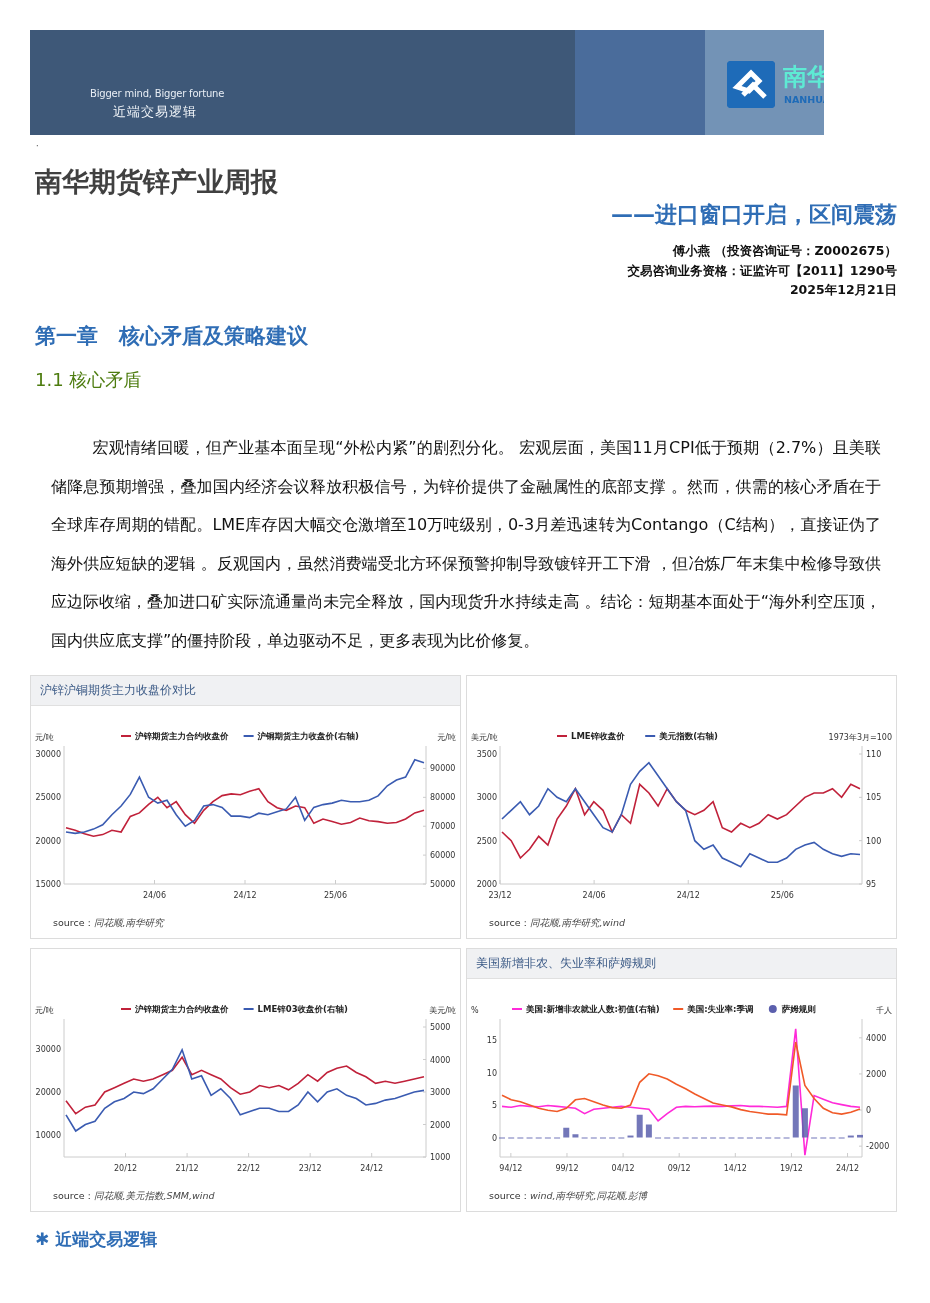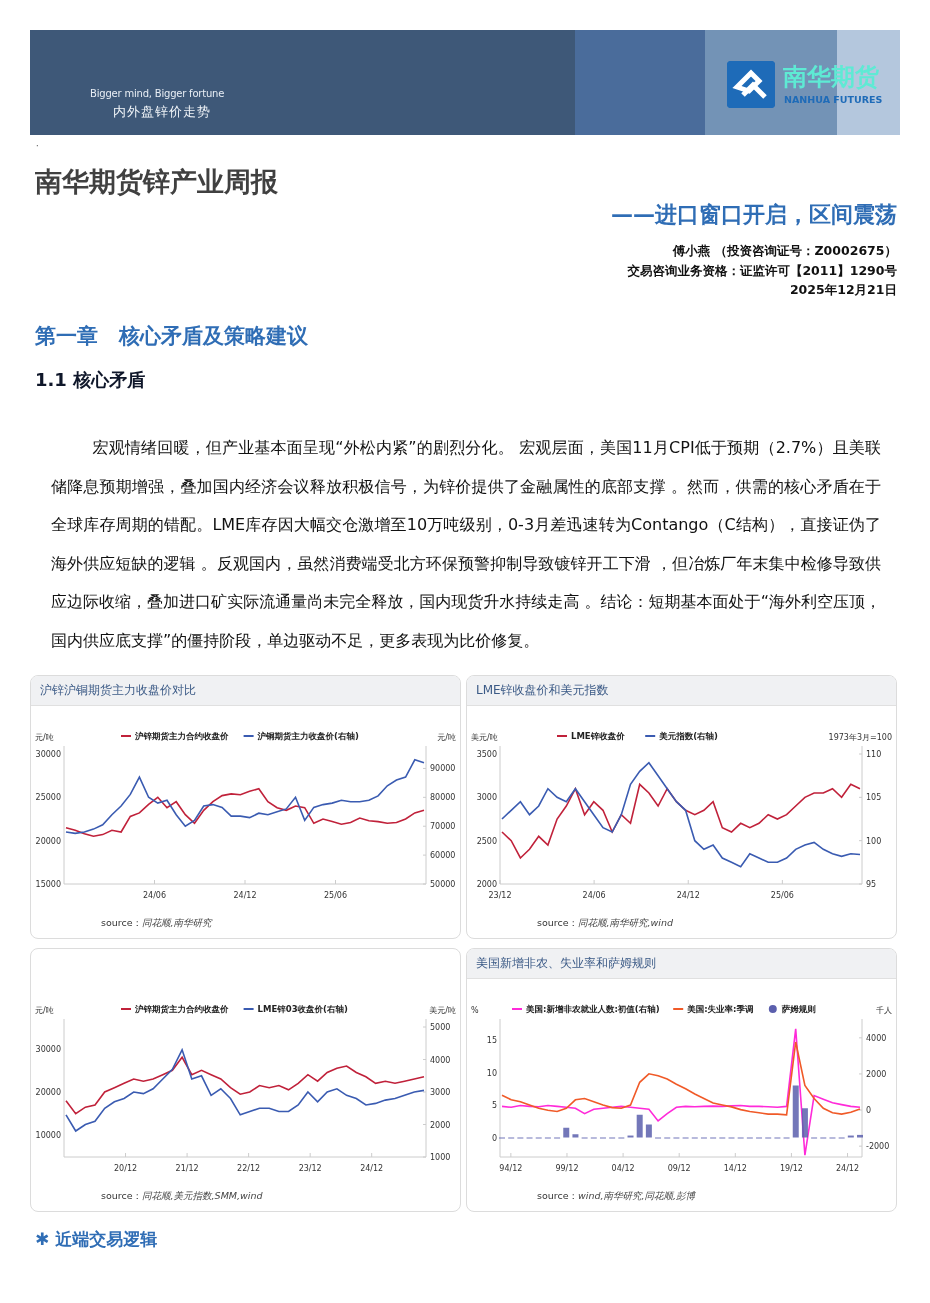--- a/index.html
+++ b/index.html
@@ -1,50 +1,50 @@
 <!DOCTYPE html>
 <html><head>
 <meta charset="utf-8">
 <style>
   html,body{margin:0;padding:0;background:#ffffff;}
   body{width:930px;height:1303px;position:relative;overflow:hidden;font-family:"DejaVu Sans","Liberation Sans",sans-serif;color:#222;}
-  .banner{position:absolute;left:30px;top:30px;width:870px;height:105px;background:#3e5878;overflow:hidden;}
+  .banner{position:absolute;left:30px;top:30px;width:794px;height:105px;background:#3e5878;overflow:hidden;}
   .banner .b1{position:absolute;left:545px;top:0;width:130px;height:105px;background:#4a6c9b;}
   .banner .b2{position:absolute;left:675px;top:0;width:132px;height:105px;background:#7393b6;}
   .banner .b3{position:absolute;left:807px;top:0;width:63px;height:105px;background:#b4c7dd;}
   .slogan-en{position:absolute;left:60px;top:58px;color:#e8eef5;font-size:10px;letter-spacing:-0.2px;}
   .slogan-cn{position:absolute;left:83px;top:73px;color:#f1f5f9;font-size:13px;letter-spacing:1px;}
   .logo{position:absolute;left:697px;top:31px;width:175px;height:50px;}
   .logo-mark{position:absolute;left:0;top:0;width:48px;height:47px;background:#1e6bb8;border-radius:4px;}
   .logo-cn{position:absolute;left:56px;top:0;font-size:24px;font-weight:bold;color:#5eead4;letter-spacing:0px;}
   .logo-en{position:absolute;left:57px;top:33px;font-size:9.5px;font-weight:bold;color:#1e6bb8;text-align:right;}
   .dot{position:absolute;left:36px;top:142px;font-size:8px;color:#444;}
   .title{position:absolute;left:35px;top:164px;font-size:27px;font-weight:bold;color:#404040;letter-spacing:0px;}
   .subtitle{position:absolute;right:33px;top:200px;font-size:22px;font-weight:bold;color:#2f6db5;}
   .meta{position:absolute;right:33px;font-size:12.5px;font-weight:bold;color:#111;text-align:left;}
   .h1{position:absolute;left:35px;top:322px;font-size:21px;font-weight:bold;color:#2f6db5;}
-  .h2{position:absolute;left:35px;top:368px;font-size:18px;font-weight:bold;color:#0f172a;}
+  .h2{position:absolute;left:35px;top:368px;font-size:18px;font-weight:normal;color:#4d7c0f;}
   .para{position:absolute;left:35px;top:413px;width:862px;font-size:16px;line-height:38.5px;color:#111;text-align:justify;}
   .para p{margin:16px;text-indent:2.6em;}
-  .panel{position:absolute;width:429px;height:262px;border:1px solid #dcdcdc;border-radius:8px;background:#fff;overflow:hidden;}
+  .panel{position:absolute;width:429px;height:262px;border:1px solid #dcdcdc;border-radius:0;background:#fff;overflow:hidden;}
   .panel-head{height:29px;background:#f0f1f3;border-bottom:1px solid #e0e0e0;font-size:12px;color:#3b5a86;line-height:29px;padding-left:9px;}
   .panel svg{position:absolute;left:0;top:30px;}
-  .src{position:absolute;left:22px;bottom:8px;font-size:9.5px;color:#333;margin-left:48px;}
+  .src{position:absolute;left:22px;bottom:8px;font-size:9.5px;color:#333;}
   .src i{font-style:italic;color:#444;}
   .h3{position:absolute;left:35px;top:1228px;font-size:17px;font-weight:bold;color:#2f6db5;}
 </style>
 </head>
 <body>
 
 <div class="banner">
   <div class="b1"></div>
   <div class="b2"></div>
   <div class="b3"></div>
   <div class="slogan-en">Bigger mind, Bigger fortune</div>
-  <div class="slogan-cn">内外盘锌价走势</div>
+  <div class="slogan-cn">近端交易逻辑</div>
   <div class="logo">
     <div class="logo-mark">
       <svg width="48" height="47" viewBox="0 0 48 47">
         <rect x="0" y="0" width="48" height="47" rx="4" fill="#1e6bb8"></rect>
         <path d="M10 26 L24 12 L32 20 L22 30 Z" fill="none" stroke="#fff" stroke-width="5"></path>
         <path d="M16 34 L26 24 L38 36" fill="none" stroke="#fff" stroke-width="5"></path>
       </svg>
     </div>
     <div class="logo-cn">南华期货</div>
     <div class="logo-en">NANHUA FUTURES</div>
@@ -95,21 +95,20 @@
       <line x1="90" y1="30" x2="100" y2="30" stroke="#c0213a" stroke-width="2"></line>
       <text x="104" y="33" style="font-family:&quot;DejaVu Sans&quot;,sans-serif;font-size:8.5px;font-weight:bold;fill:#222">沪锌期货主力合约收盘价</text>
       <line x1="212.6" y1="30" x2="222.6" y2="30" stroke="#3a5bb1" stroke-width="2"></line>
       <text x="226.6" y="33" style="font-family:&quot;DejaVu Sans&quot;,sans-serif;font-size:8.5px;font-weight:bold;fill:#222">沪铜期货主力收盘价(右轴)</text>
       <path d="M35.0 121.7L44.2 124.3L53.4 127.7L62.5 130.3L71.7 128.6L80.9 124.3L90.1 126.0L99.3 110.4L108.4 106.9L117.6 98.3L126.8 91.3L136.0 101.7L145.2 95.7L154.3 108.7L163.5 117.3L172.7 104.3L181.9 95.7L191.1 89.6L200.2 87.9L209.4 88.7L218.6 85.3L227.8 82.7L236.9 95.7L246.1 101.7L255.3 104.3L264.5 100.0L273.7 101.7L282.8 117.3L292.0 113.0L301.2 115.6L310.4 118.2L319.6 116.5L328.7 112.1L337.9 114.7L347.1 115.6L356.3 117.3L365.5 116.5L374.6 113.0L383.8 106.9L393.0 104.3" fill="none" stroke="#c0213a" stroke-width="1.6"></path>
       <path d="M35.0 126.0L44.2 127.4L53.4 126.0L62.5 123.1L71.7 118.8L80.9 108.7L90.1 100.0L99.3 88.4L108.4 71.1L117.6 91.3L126.8 97.1L136.0 94.2L145.2 108.7L154.3 120.2L163.5 114.4L172.7 100.0L181.9 98.6L191.1 101.4L200.2 110.1L209.4 110.1L218.6 111.6L227.8 107.2L236.9 108.7L246.1 105.8L255.3 102.9L264.5 91.3L273.7 114.4L282.8 101.4L292.0 98.6L301.2 97.1L310.4 94.2L319.6 95.7L328.7 95.7L337.9 94.2L347.1 89.9L356.3 79.8L365.5 74.0L374.6 71.1L383.8 53.8L393.0 56.7" fill="none" stroke="#3a5bb1" stroke-width="1.6"></path>
     </svg>
   <div class="src"><span>source：</span><i>同花顺,南华研究</i></div>
 </div>
 <div class="panel" style="left:466px;top:675px">
-  <div class="panel-head">LME锌收盘价和美元指数</div>
   <svg id="chart1" width="429" height="200">
       <line x1="33" y1="40" x2="33" y2="178" stroke="#ccc"></line>
       <line x1="33" y1="178" x2="395" y2="178" stroke="#ccc"></line>
       <line x1="395" y1="40" x2="395" y2="178" stroke="#ccc"></line>
       <text x="4" y="34" style="font-family:&quot;DejaVu Sans&quot;,sans-serif;font-size:8px;fill:#333">美元/吨</text>
       <text x="425" y="34" style="font-family:&quot;DejaVu Sans&quot;,sans-serif;font-size:8px;fill:#333" text-anchor="end">1973年3月=100</text>
       <text x="30" y="51" style="font-family:&quot;DejaVu Sans&quot;,sans-serif;font-size:8px;fill:#333" text-anchor="end">3500</text>
       <text x="30" y="94.33333333333334" style="font-family:&quot;DejaVu Sans&quot;,sans-serif;font-size:8px;fill:#333" text-anchor="end">3000</text>
       <text x="30" y="137.66666666666669" style="font-family:&quot;DejaVu Sans&quot;,sans-serif;font-size:8px;fill:#333" text-anchor="end">2500</text>
       <text x="30" y="181" style="font-family:&quot;DejaVu Sans&quot;,sans-serif;font-size:8px;fill:#333" text-anchor="end">2000</text>

